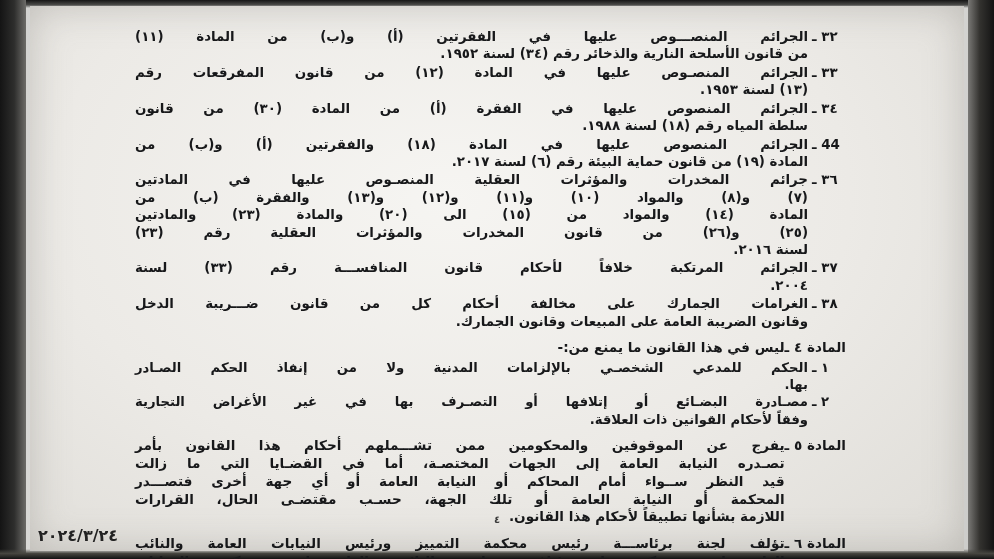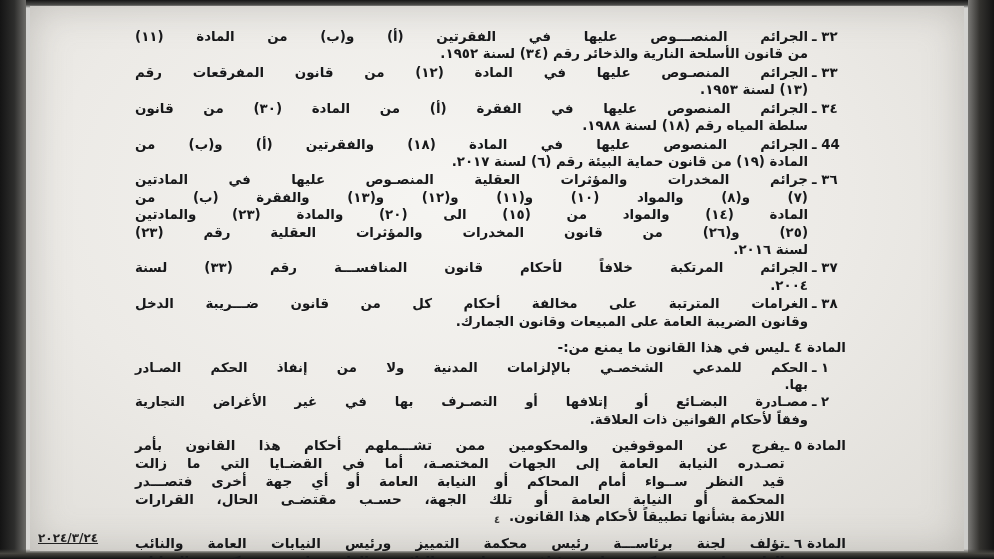--- a/index.html
+++ b/index.html
@@ -147,25 +147,24 @@
     bottom: 26px;
     text-align: center;
     font-size: 10px;
     font-weight: 700;
     color: #3a3a3a;
   }
   .footer-date {
     position: absolute;
     left: 8px;
     bottom: 6px;
-    font-size: 12px;
+    font-size: 16px;
     font-weight: 700;
     letter-spacing: 1.2px;
     color: #222;
-    text-decoration: underline;
   }
   .blur {
     filter: blur(0.18px);
   }
 </style>
 </head>
 <body>
 
 <div class="page-frame">
   <div class="edge-top"></div>
@@ -223,21 +222,21 @@
         <div class="num">٣٧ ـ</div>
         <div class="body">
           <span class="just">الجرائم المرتكبة خلافاً لأحكام قانون المنافســـة رقم (٣٣) لسنة</span>
           <span>٢٠٠٤.</span>
         </div>
       </div>
 
       <div class="clause">
         <div class="num">٣٨ ـ</div>
         <div class="body">
-          <span class="just">الغرامات المترتبة على مخالفة أحكام كل من قانون ضـــريبة الدخل</span>
+          <span class="just">الغرامات الجمارك على مخالفة أحكام كل من قانون ضـــريبة الدخل</span>
           <span>وقانون الضريبة العامة على المبيعات وقانون الجمارك.</span>
         </div>
       </div>
 
       <div class="article">
         <div class="label">المادة ٤ ـ</div>
         <div class="body">
           <span>ليس في هذا القانون ما يمنع من:-</span>
         </div>
       </div>

